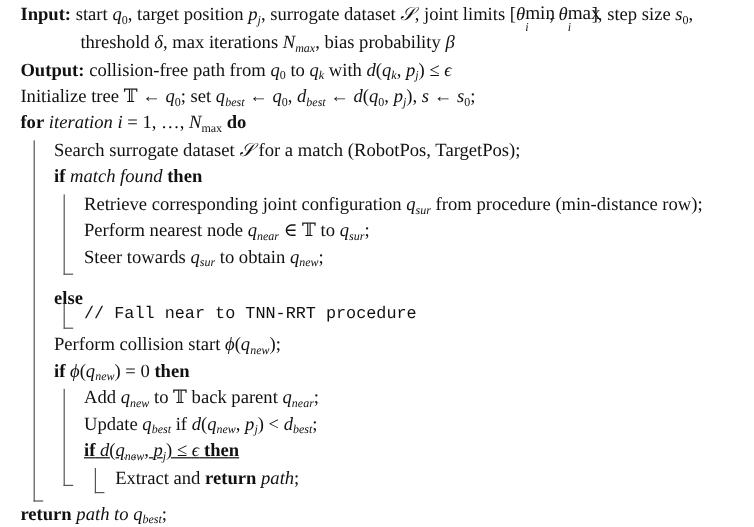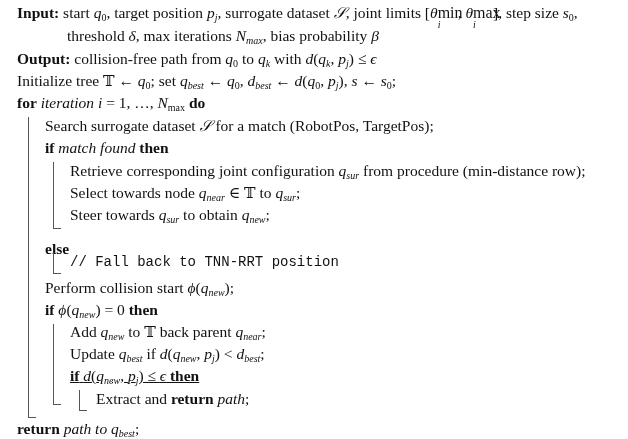--- a/index.html
+++ b/index.html
@@ -67,33 +67,33 @@
     <span class="kw">then</span>
   </div>
 
   <div class="vbar end" style="left:53px; top:162px; height:66px;"></div>
 
   <div class="line" style="left:70px; top:161px;">
     <span>Retrieve corresponding joint configuration</span> <span class="it">q<sub>sur</sub></span>
     <span>from procedure (min-distance row);</span>
   </div>
   <div class="line" style="left:70px; top:183px;">
-    <span>Select towards node</span> <span class="it">q<sub>near</sub></span> ∈ 𝕋
+    <span>Perform nearest node</span> <span class="it">q<sub>near</sub></span> ∈ 𝕋
     <span>to</span> <span class="it">q<sub>sur</sub></span>;
   </div>
   <div class="line" style="left:70px; top:205px;">
     <span>Steer towards</span> <span class="it">q<sub>sur</sub></span>
     <span>to obtain</span> <span class="it">q<sub>new</sub></span>;
   </div>
 
   <div class="line" style="left:45px; top:239px;">
     <span class="kw">else</span>
   </div>
   <div class="vbar end" style="left:53px; top:253px; height:20px;"></div>
-  <div class="line mono" style="left:70px; top:252px;">// Fall back to TNN-RRT position</div>
+  <div class="line mono" style="left:70px; top:252px;">// Fall near to TNN-RRT procedure</div>
 
   <div class="line" style="left:45px; top:278px;">
     <span>Perform collision start</span> <span class="it">ϕ</span>(<span class="it">q<sub>new</sub></span>);
   </div>
 
   <div class="line" style="left:45px; top:300px;">
     <span class="kw">if</span>
     <span class="it">ϕ</span>(<span class="it">q<sub>new</sub></span>) = 0
     <span class="kw">then</span>
   </div>

